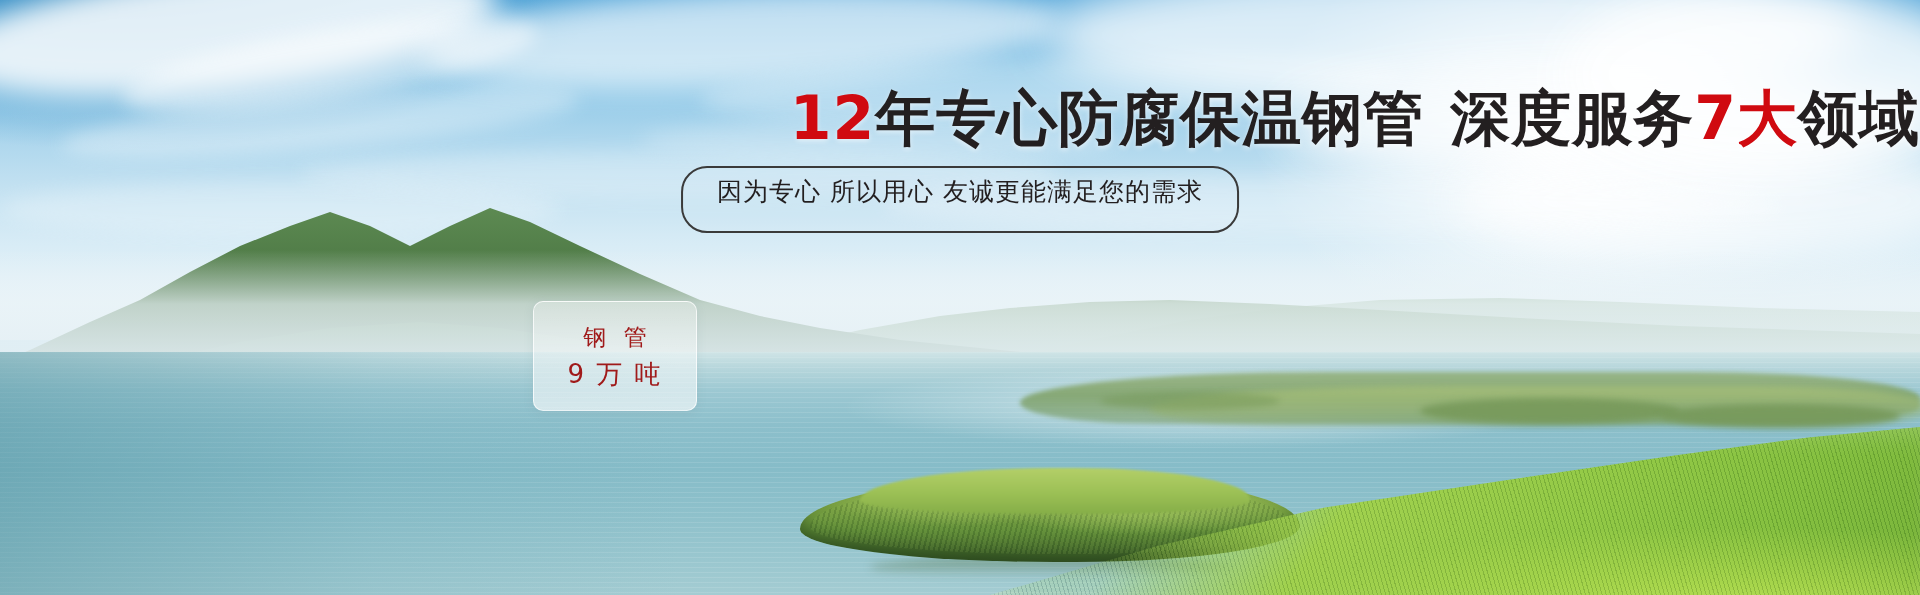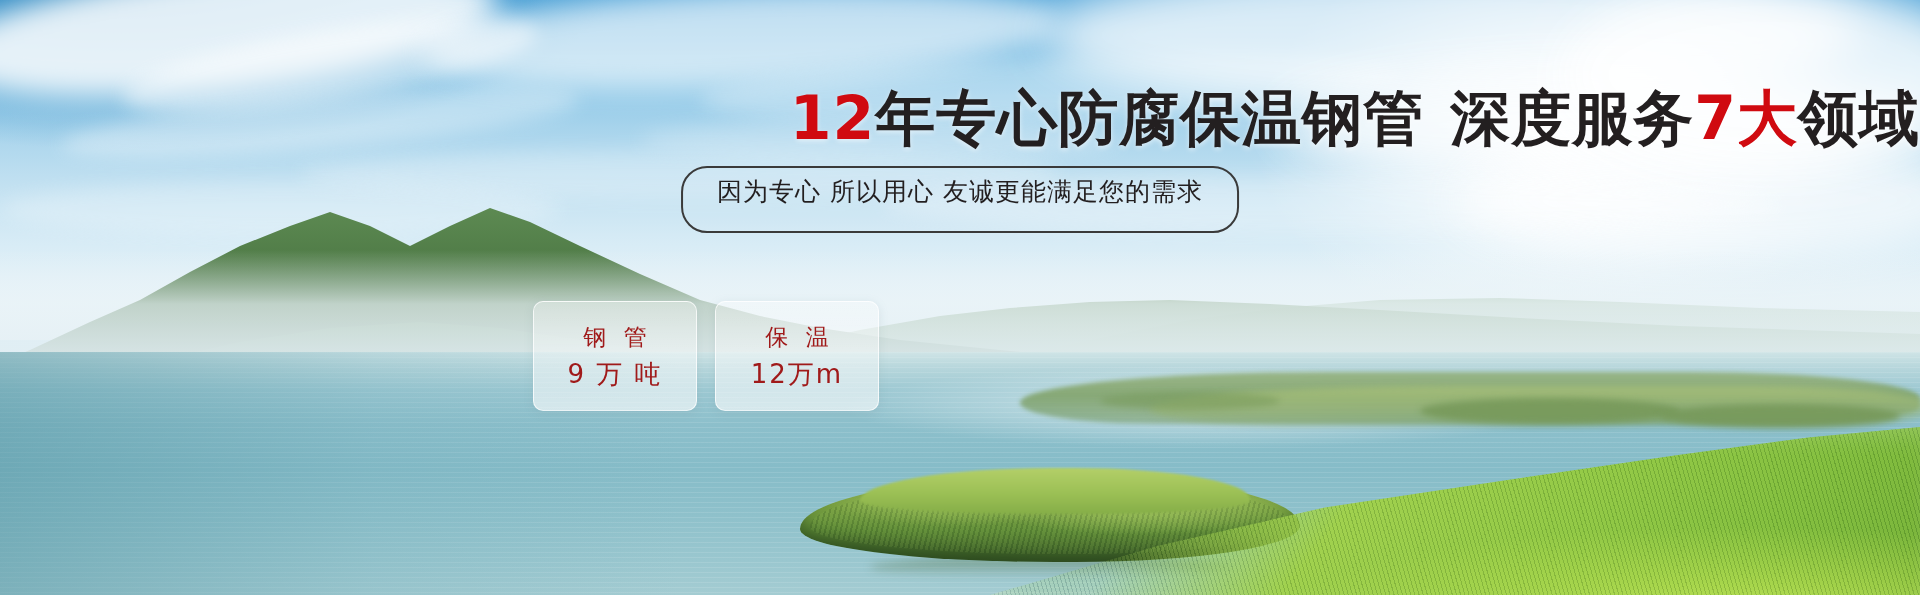--- a/index.html
+++ b/index.html
@@ -336,20 +336,16 @@
   <div class="pill">因为专心 所以用心  友诚更能满足您的需求</div>
 
   <div class="cards">
 
     <div class="card">
       <div class="card-title">钢 管</div>
       <div class="card-value"><span>9 万 吨</span></div>
     </div>
 
 
-    <div class="card">
-      <div class="card-title">保 温</div>
-      <div class="card-value"><span>12万m</span></div>
-    </div>
 
   </div>
 
 </div>
 
 </body></html>

